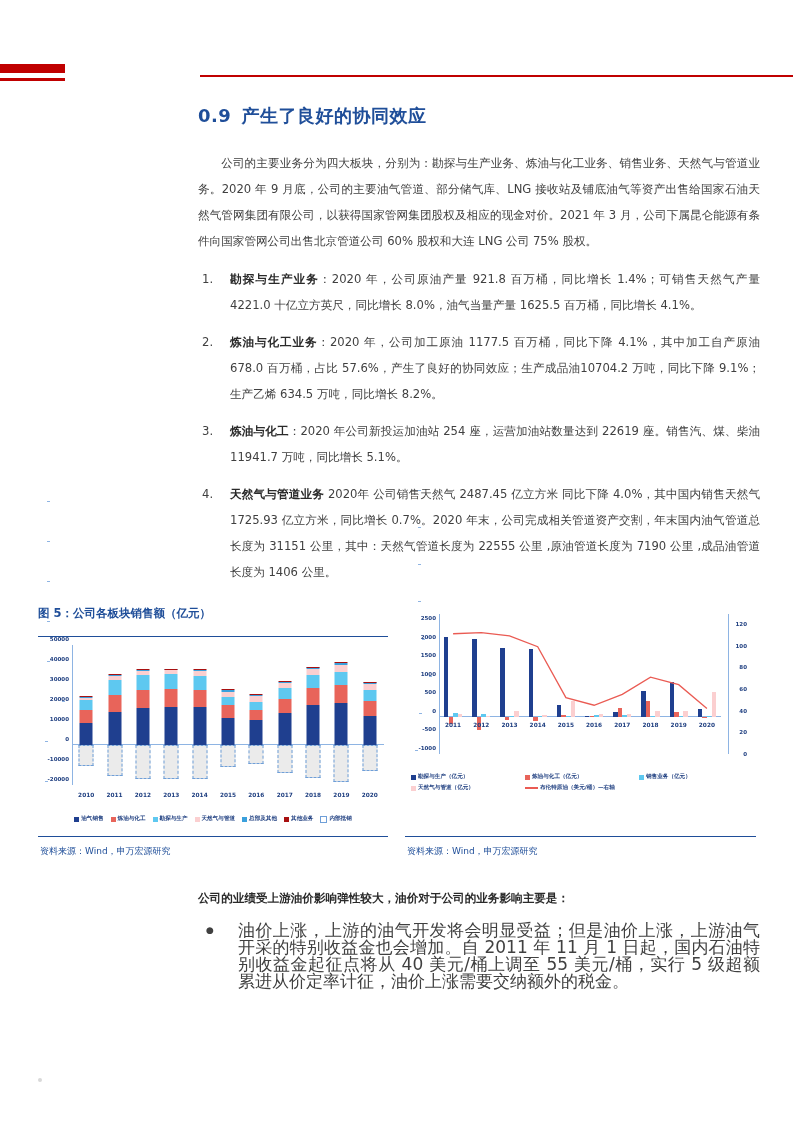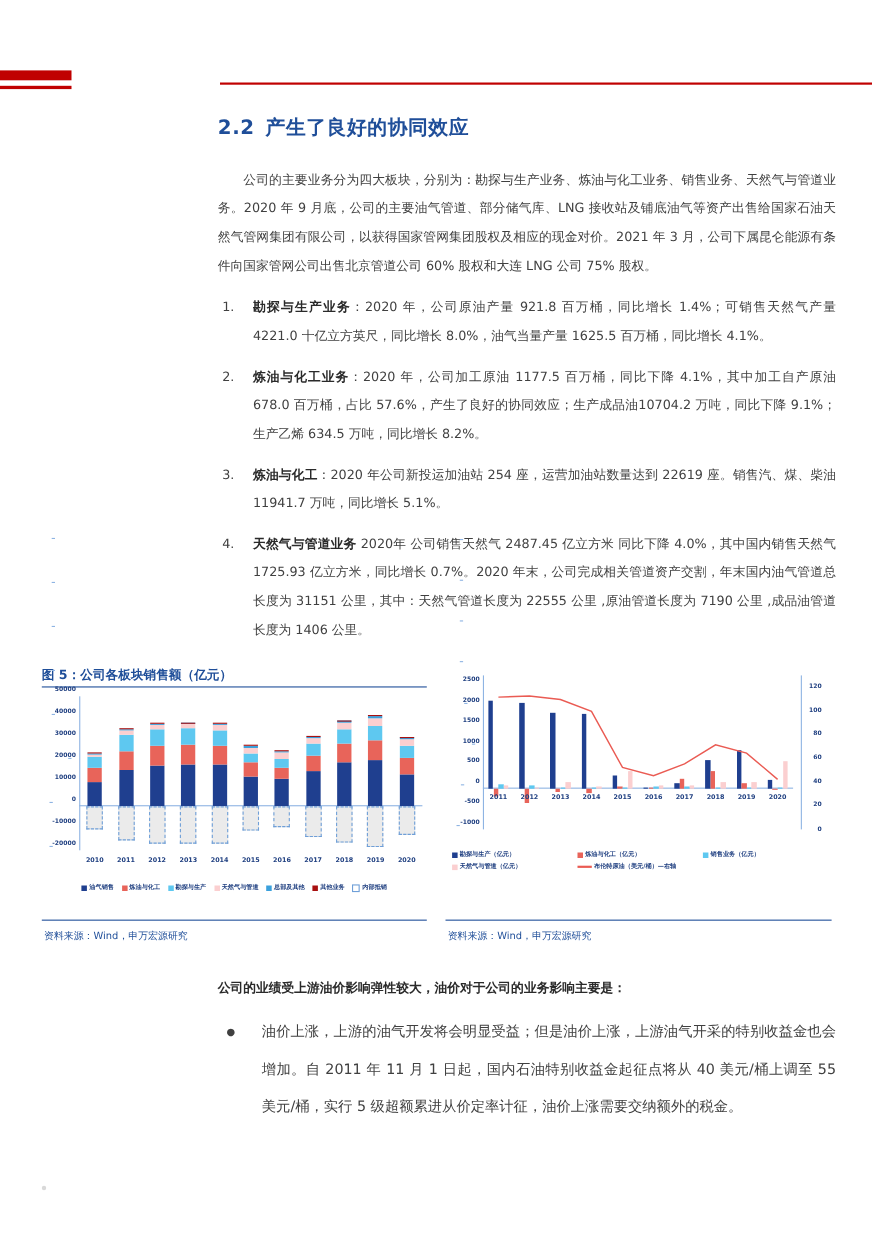--- a/index.html
+++ b/index.html
@@ -88,21 +88,21 @@
     top: 606px;
     width: 718px;
     display: flex;
     gap: 17px;
   }
   .chart-box { width: 350px; }
   .chart-cap {
     font-size: 11.5px;
     font-weight: bold;
     color: #1f4e99;
-    padding-bottom: 3px;
+    padding-bottom: 15px;
     border-bottom: 1.4px solid #1f4e99;
     white-space: nowrap;
   }
   .chart-area {
     position: relative;
     height: 182px;
     margin-top: 4px;
   }
   .plot {
     position: absolute;
@@ -213,22 +213,22 @@
     font-weight: bold;
     color: #2a2a2a;
     line-height: 24px;
     margin: 0 0 12px 0;
   }
   ul.bullets { margin: 0; padding: 0; list-style: none; }
   ul.bullets > li {
     position: relative;
     padding-left: 40px;
     margin-bottom: 14px;
-    font-size: 13px;
-    line-height: 34px;
+    font-size: 17px;
+    line-height: 17px;
     text-align: justify;
     color: #404040;
   }
   ul.bullets > li::before {
     content: "\25CF";
     position: absolute;
     left: 8px; top: 0;
     font-size: 9px;
     color: #404040;
   }
@@ -244,21 +244,21 @@
 </head>
 <body>
 
 <div class="hdr-mark">
   <div class="bar-thick"></div>
   <div class="bar-thin"></div>
 </div>
 <div class="hdr-rule"></div>
 
 <div class="section-title">
-  <span class="num">2.2</span><span>产生了良好的协同效应</span>
+  <span class="num">0.9</span><span>产生了良好的协同效应</span>
 </div>
 
 <div class="content">
   <p class="para">公司的主要业务分为四大板块，分别为：勘探与生产业务、炼油与化工业务、销售业务、天然气与管道业务。2020 年 9 月底，公司的主要油气管道、部分储气库、LNG 接收站及铺底油气等资产出售给国家石油天然气管网集团有限公司，以获得国家管网集团股权及相应的现金对价。2021 年 3 月，公司下属昆仑能源有条件向国家管网公司出售北京管道公司 60% 股权和大连 LNG 公司 75% 股权。</p>
 
   <ol class="biz-list">
     <li>
       <span class="b">勘探与生产业务</span><span>：2020 年，公司原油产量 921.8 百万桶，同比增长 1.4%；可销售天然气产量 4221.0 十亿立方英尺，同比增长 8.0%，油气当量产量 1625.5 百万桶，同比增长 4.1%。</span>
     </li>
     <li>

